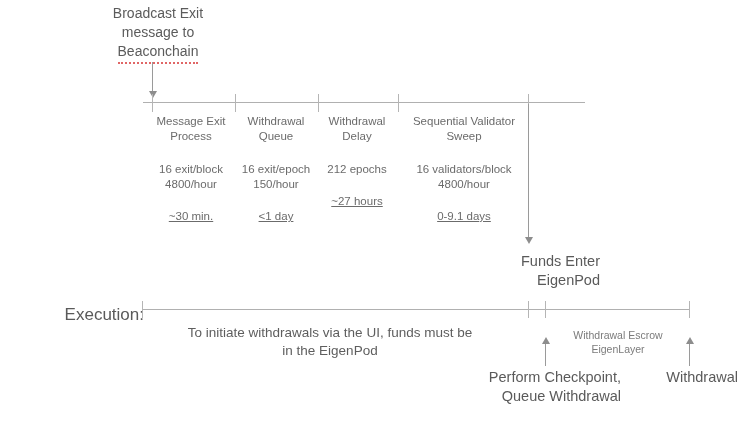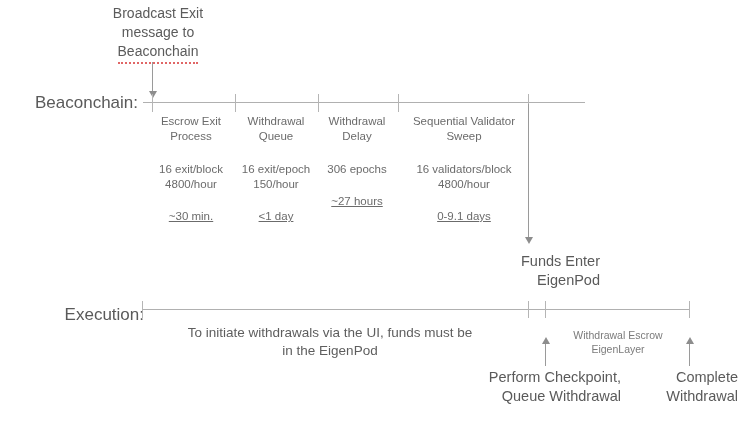--- a/index.html
+++ b/index.html
@@ -101,33 +101,32 @@
 
   <div class="abs title-block">
     <div>Broadcast Exit</div>
     <div>message to</div>
     <div><span class="spell-err">Beaconchain</span></div>
   </div>
 
   <div class="abs vline" style="left:152px; top:62px; height:30px;"></div>
   <div class="abs arrow-down" style="left:149px; top:91px;"></div>
 
-  <div class="abs row-label" id="beaconchain-label">Beaconchain:</div>
 
   <div class="abs axis" style="left:143px; top:102px; width:442px;"></div>
 
   <div class="abs tick" style="left:152px; top:94px; height:18px;"></div>
   <div class="abs tick" style="left:235px; top:94px; height:18px;"></div>
   <div class="abs tick" style="left:318px; top:94px; height:18px;"></div>
   <div class="abs tick" style="left:398px; top:94px; height:18px;"></div>
   <div class="abs tick" style="left:528px; top:94px; height:18px;"></div>
 
   <div class="abs phase" style="left:147px; top:114px; width:88px;">
     <p class="name">
-      <span>Escrow Exit</span><br>
+      <span>Message Exit</span><br>
       <span>Process</span>
     </p>
     <p class="rate">
       <span>16 exit/block</span><br>
       <span>4800/hour</span>
     </p>
     <p class="dur">~30 min.</p>
   </div>
 
   <div class="abs phase" style="left:232px; top:114px; width:88px;">
@@ -141,21 +140,21 @@
     </p>
     <p class="dur">&lt;1 day</p>
   </div>
 
   <div class="abs phase" style="left:315px; top:114px; width:84px;">
     <p class="name">
       <span>Withdrawal</span><br>
       <span>Delay</span>
     </p>
     <p class="rate">
-      <span>306 epochs</span>
+      <span>212 epochs</span>
     </p>
     <p class="dur">~27 hours</p>
   </div>
 
   <div class="abs phase" style="left:400px; top:114px; width:128px;">
     <p class="name">
       <span>Sequential Validator</span><br>
       <span>Sweep</span>
     </p>
     <p class="rate">
@@ -195,17 +194,16 @@
   <div class="abs vline" style="left:545px; top:343px; height:23px;"></div>
   <div class="abs arrow-up" style="left:542px; top:337px;"></div>
   <div class="abs funds-label" style="left:471px; top:368px; width:150px;">
     <div>Perform Checkpoint,</div>
     <div>Queue Withdrawal</div>
   </div>
 
   <div class="abs vline" style="left:689px; top:343px; height:23px;"></div>
   <div class="abs arrow-up" style="left:686px; top:337px;"></div>
   <div class="abs funds-label" style="left:634px; top:368px; width:104px;">
-    <div>Complete</div>
     <div>Withdrawal</div>
   </div>
 
 </div>
 
 </body></html>

